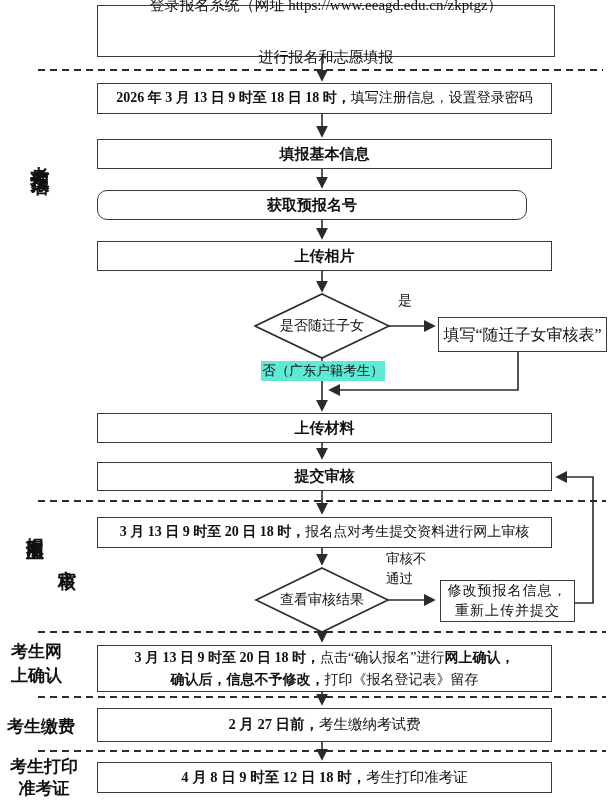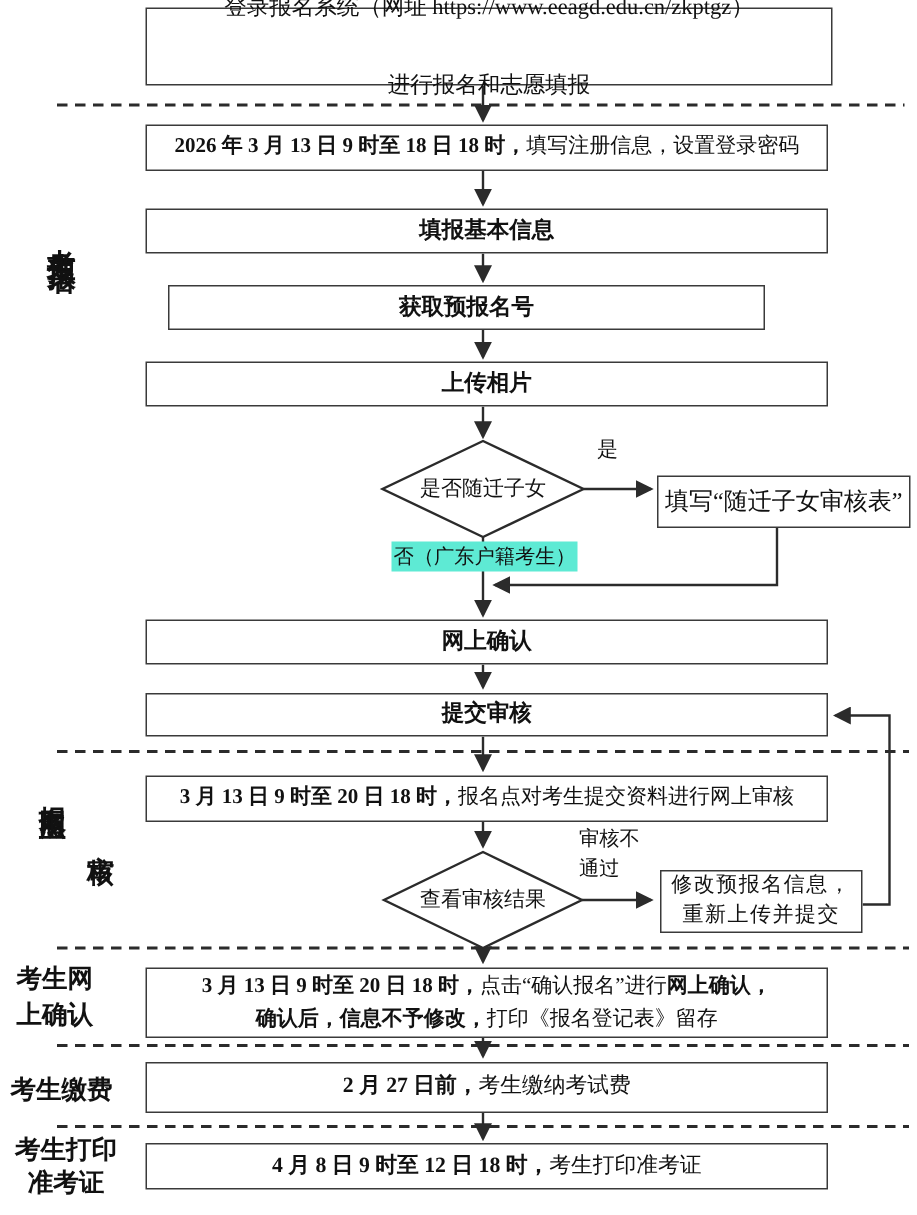--- a/index.html
+++ b/index.html
@@ -63,21 +63,21 @@
       <path d="M322 742 V759" marker-end="url(#arrow)"></path>
     </g>
 
     <polygon points="322,294 389,326 322,358 255,326" fill="#ffffff" stroke="#2b2b2b" stroke-width="1.6"></polygon>
     <polygon points="322,568 388,600 322,632 256,600" fill="#ffffff" stroke="#2b2b2b" stroke-width="1.6"></polygon>
   </svg>
 
   <div class="stage vert" style="left:27px;top:150px;font-size:19px;">考生预报名</div>
   <div class="stage vert" style="left:23px;top:523px;font-size:18px;letter-spacing:1px;">报名点网上</div>
   <div class="stage vert" style="left:55px;top:556px;font-size:18px;letter-spacing:1px;">审核</div>
-  <div class="stage" style="left:11px;top:641px;font-size:17px;line-height:24px;">
+  <div class="stage" style="left:11px;top:641px;font-size:17px;line-height:24px;font-family:Liberation Mono, monospace;">
     <div>考生网</div>
     <div>上确认</div>
   </div>
   <div class="stage" style="left:7px;top:715px;font-size:17px;">考生缴费</div>
   <div class="stage" style="left:6px;top:756px;width:76px;text-align:center;font-size:17px;line-height:22px;">
     <div>考生打印</div>
     <div>准考证</div>
   </div>
 
   <div class="fbox fs15" style="left:97px;top:5px;width:458px;height:52px;">
@@ -86,38 +86,38 @@
   </div>
 
   <div class="fbox fs14" style="left:97px;top:83px;width:455px;height:31px;">
     <div class="bline"><span style="font-weight: bold;">2026 年 3 月 13 日 9 时至 18 日 18 时，</span><span>填写注册信息，设置登录密码</span></div>
   </div>
 
   <div class="fbox fs15 bold" style="left:97px;top:139px;width:455px;height:30px;">
     <div class="bline">填报基本信息</div>
   </div>
 
-  <div class="fbox fs15 bold" style="left:112px;top:190px;width:398px;height:30px;">
+  <div class="fbox fs15 bold" style="left:97px;top:190px;width:430px;height:30px;border-radius:10px;">
     <div class="bline">获取预报名号</div>
   </div>
 
   <div class="fbox fs15 bold" style="left:97px;top:241px;width:455px;height:30px;">
     <div class="bline">上传相片</div>
   </div>
 
   <div class="dlabel" style="left:255px;top:317px;width:134px;">是否随迁子女</div>
   <div class="small-label" style="left:398px;top:291px;font-size:14px;">是</div>
   <div class="small-label maskbg" style="left:261px;top:361px;width:124px;text-align:center;">否（广东户籍考生）</div>
 
   <div class="fbox fs135" style="left:438px;top:317px;width:169px;height:35px;">
     <div class="bline">填写“随迁子女审核表”</div>
   </div>
 
   <div class="fbox fs15 bold" style="left:97px;top:413px;width:455px;height:30px;">
-    <div class="bline">网上确认</div>
+    <div class="bline">上传材料</div>
   </div>
 
   <div class="fbox fs15 bold" style="left:97px;top:462px;width:455px;height:29px;">
     <div class="bline">提交审核</div>
   </div>
 
   <div class="fbox fs14" style="left:97px;top:517px;width:455px;height:31px;">
     <div class="bline"><span style="font-weight: bold;">3 月 13 日 9 时至 20 日 18 时，</span><span>报名点对考生提交资料进行网上审核</span></div>
   </div>
 

